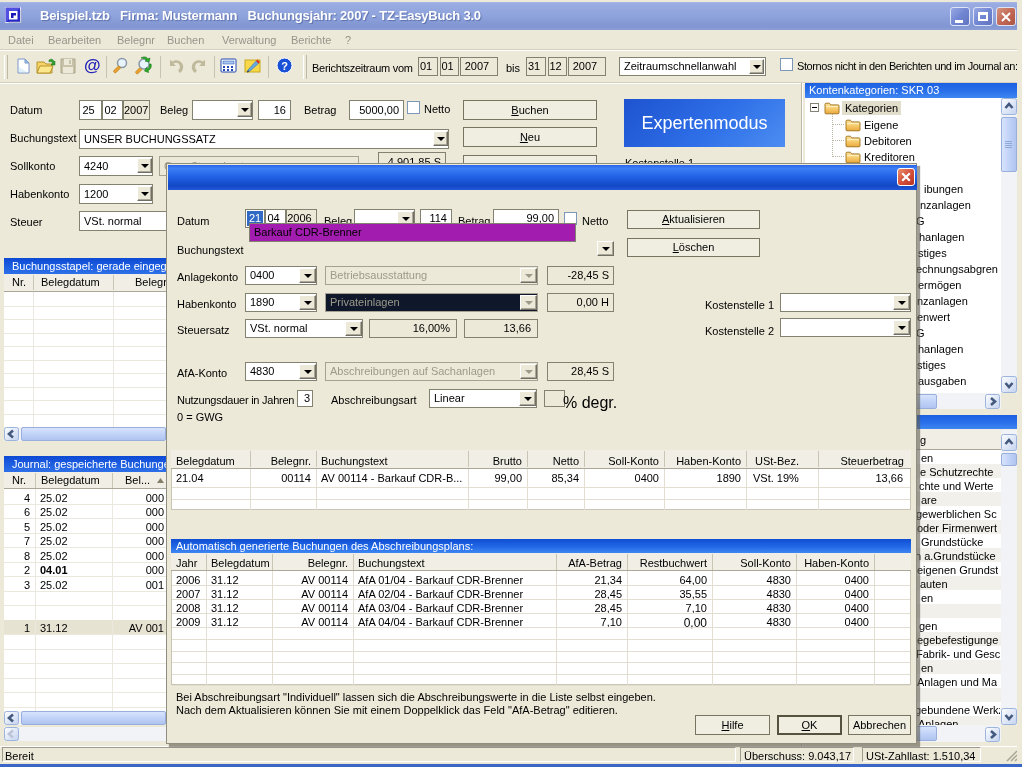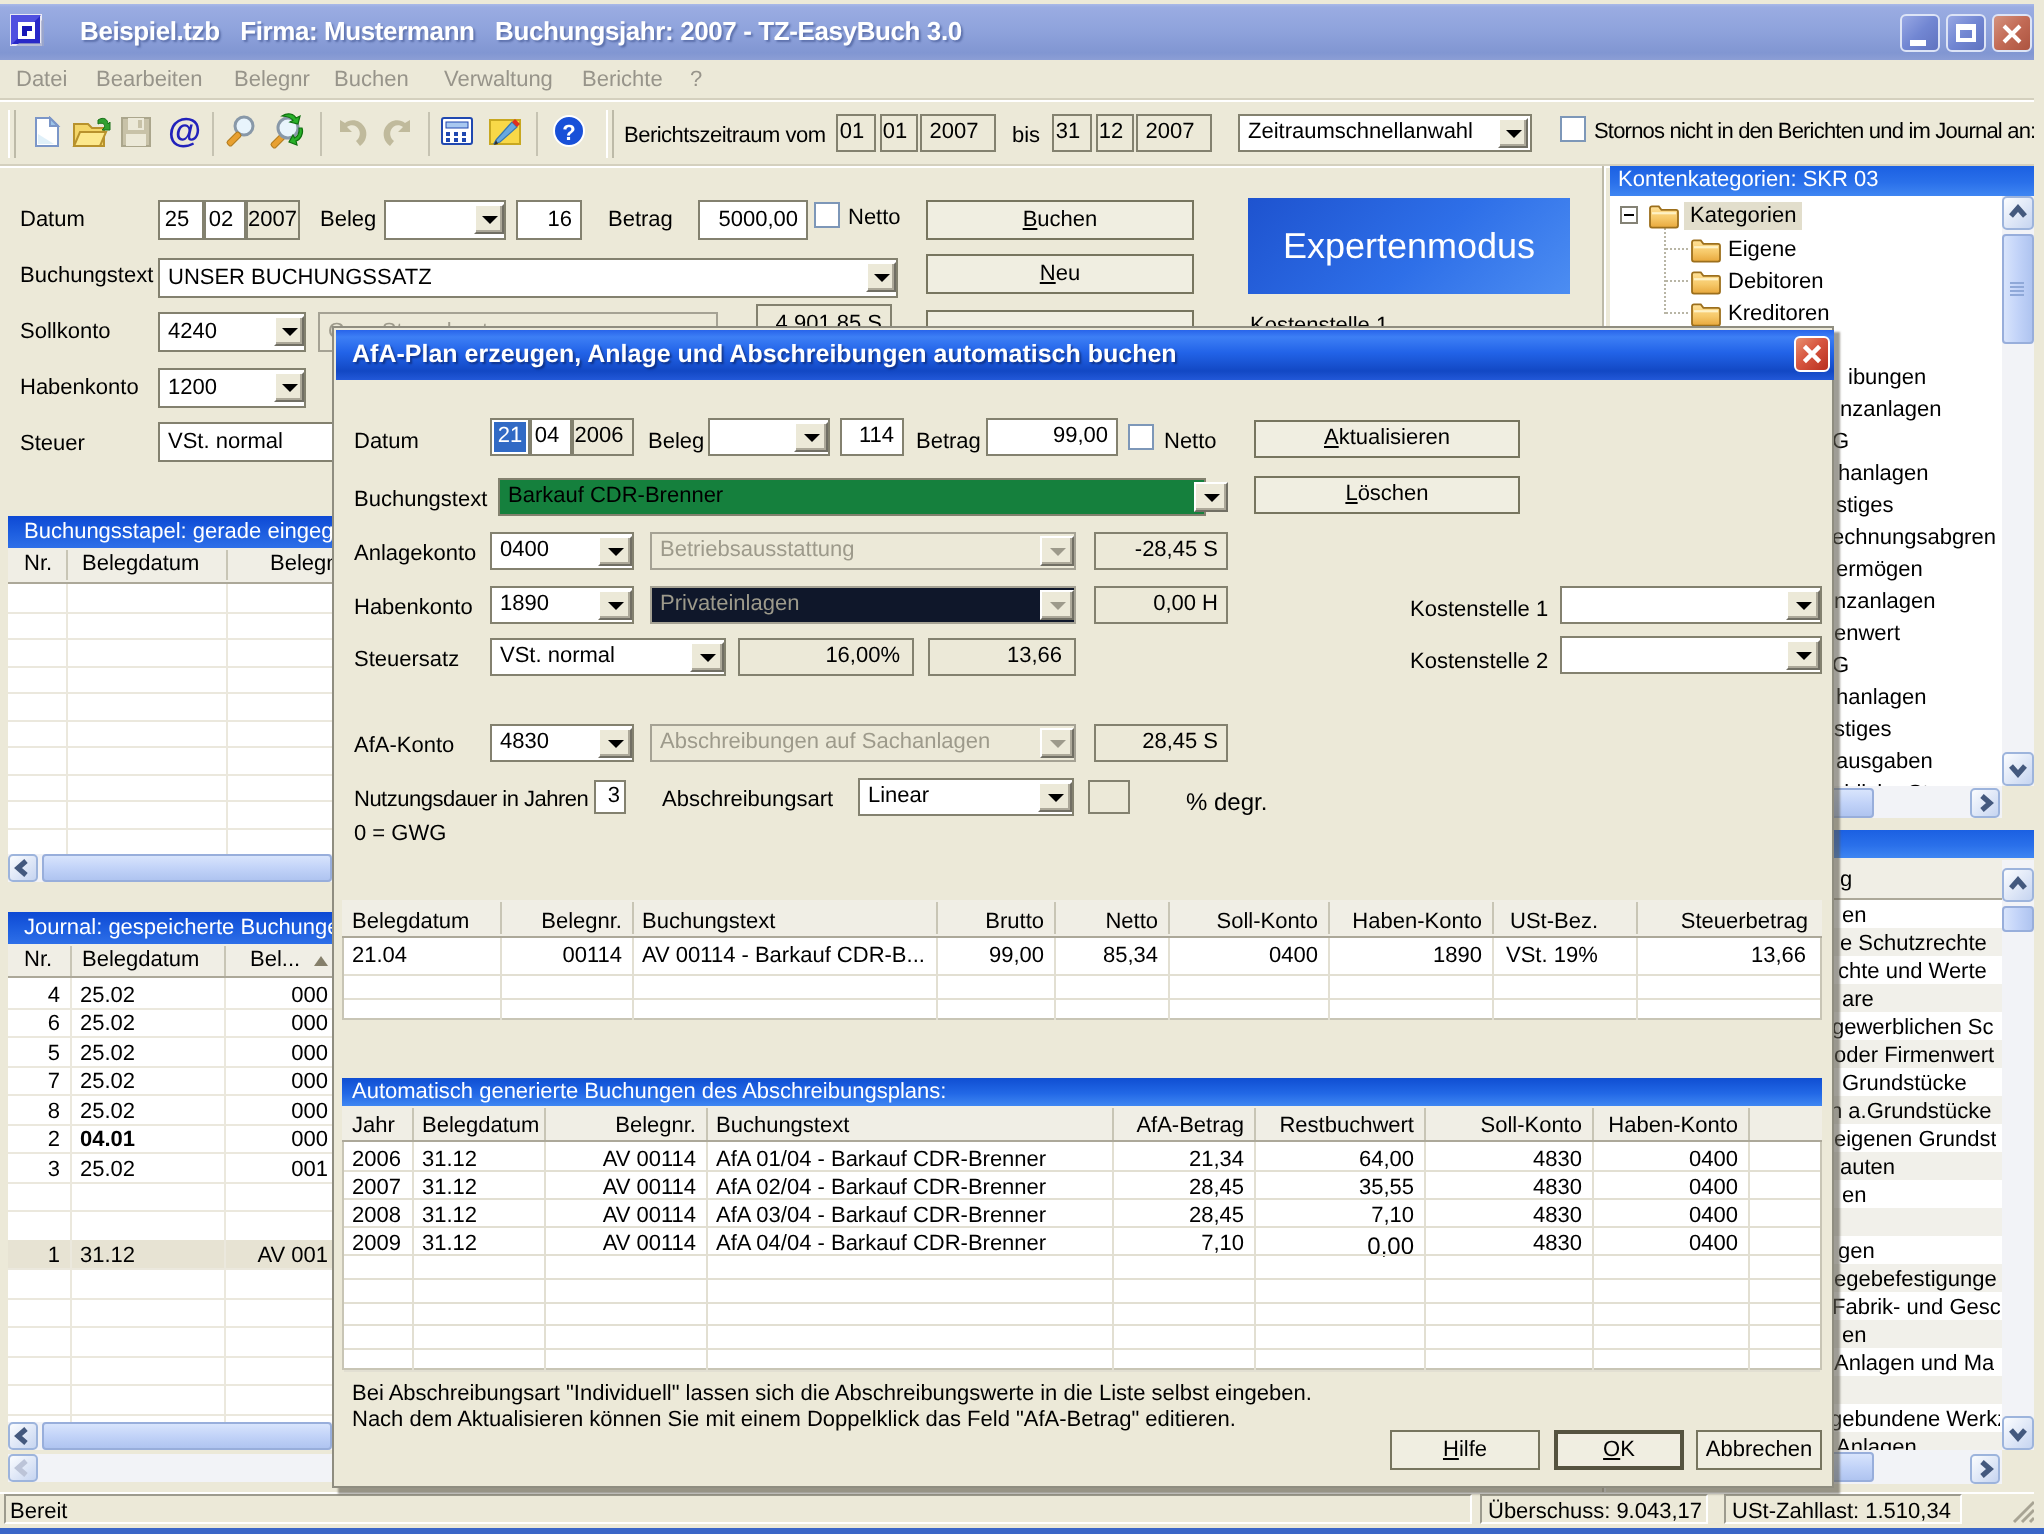--- a/index.html
+++ b/index.html
@@ -387,21 +387,20 @@
     <g stroke="#A8A494" stroke-width="1.5">
       <line x1="13" y1="3" x2="3" y2="13"></line>
       <line x1="13" y1="7" x2="7" y2="13"></line>
       <line x1="13" y1="11" x2="11" y2="13"></line>
     </g>
   </svg>
 <div style="position:absolute;left:0;top:764px;width:1022px;height:3px;background:#3A66C8;"></div>
 <div style="position:absolute;left:1017px;top:2px;width:5px;height:762px;background:#ECE9D8;"></div>
 <div style="position:absolute;left:166px;top:163px;width:751px;height:581px;background:#ECE9D8;border:1px solid #8F8D80;box-sizing:border-box;box-shadow:3px 3px 1px rgba(95,92,80,0.6);z-index:10;">
     <div style="position:absolute;left:1px;top:1px;width:749px;height:25px;background:linear-gradient(180deg,#2864EA 0%,#3D7FF5 14%,#2263E8 45%,#1248C4 82%,#2258D8 100%);"></div>
-    <div style="position:absolute;left:9px;top:6px;font-size:12.5px;font-weight:bold;color:#fff;text-shadow:1px 1px 1px rgba(10,30,90,.6);">AfA-Plan erzeugen, Anlage und Abschreibungen automatisch buchen</div>
     <div style="position:absolute;left:730px;top:4px;width:18px;height:18px;border-radius:3px;border:1px solid #fff;background:linear-gradient(135deg,#E8906E 0%,#D75640 45%,#B83020 100%);box-sizing:border-box;">
       <svg style="position:absolute;left:2px;top:2px" width="12" height="12" viewBox="0 0 12 12">
         <path d="M2.2 2.2 L9.8 9.8 M9.8 2.2 L2.2 9.8" stroke="#fff" stroke-width="2.2"></path>
       </svg>
     </div>
     <div style="position:absolute;left:10px;top:51px;font-size:11px;color:#000;white-space:nowrap;">Datum</div>
     <div style="position:absolute;left:78px;top:45px;width:20px;height:19px;background:#fff;border:1px solid #83816F;box-sizing:border-box;">
       <div style="position:absolute;left:1px;top:1px;width:16px;height:15px;background:#316AC5;color:#fff;font-size:11px;text-align:center;line-height:15px;">21</div>
     </div>
     <div style="position:absolute;left:98px;top:45px;width:21px;height:19px;background:#fff;border:1px solid #83816F;box-sizing:border-box;font-size:11px;color:#000;line-height:17px;text-align:center;padding-right:4px;white-space:nowrap;overflow:hidden;">04</div>
@@ -411,21 +410,21 @@
     <div style="position:absolute;left:230px;top:47px;width:17px;height:15px;background:#ECE9D8;border:1px solid;border-color:#FFFFFF #716F64 #716F64 #FFFFFF;box-shadow:inset -1px -1px 0 #ACA899;box-sizing:border-box;">
       <div style="position:absolute;left:4px;top:5px;width:0;height:0;border-left:4px solid transparent;border-right:4px solid transparent;border-top:4px solid #000;"></div>
     </div>
     <div style="position:absolute;left:253px;top:45px;width:32px;height:19px;background:#fff;border:1px solid #83816F;box-sizing:border-box;font-size:11px;color:#000;line-height:17px;text-align:right;padding-right:4px;white-space:nowrap;overflow:hidden;">114</div>
     <div style="position:absolute;left:291px;top:51px;font-size:11px;color:#000;white-space:nowrap;">Betrag</div>
     <div style="position:absolute;left:326px;top:45px;width:66px;height:19px;background:#fff;border:1px solid #83816F;box-sizing:border-box;font-size:11px;color:#000;line-height:17px;text-align:right;padding-right:4px;white-space:nowrap;overflow:hidden;">99,00</div>
     <div style="position:absolute;left:397px;top:48px;width:13px;height:13px;background:#fff;border:1px solid #7D97B8;box-sizing:border-box;"></div>
     <div style="position:absolute;left:415px;top:51px;font-size:11px;color:#000;white-space:nowrap;">Netto</div>
     <div style="position:absolute;left:460px;top:46px;width:133px;height:19px;background:#F0EEE1;border:1px solid #77755F;box-sizing:border-box;font-size:11px;text-align:center;line-height:17px;"><u>A</u>ktualisieren</div>
     <div style="position:absolute;left:10px;top:80px;font-size:11px;color:#000;white-space:nowrap;">Buchungstext</div>
-    <div style="position:absolute;left:82px;top:75px;width:354px;height:19px;background:#15803d;border:1px solid #83816F;box-sizing:border-box;font-size:11px;color:#000;line-height:17px;text-align:left;padding-left:4px;white-space:nowrap;overflow:hidden;">Barkauf CDR-Brenner</div>
+    <div style="position:absolute;left:82px;top:59px;width:327px;height:19px;background:#a21caf;border:1px solid #83816F;box-sizing:border-box;font-size:11px;color:#000;line-height:17px;text-align:left;padding-left:4px;white-space:nowrap;overflow:hidden;">Barkauf CDR-Brenner</div>
     <div style="position:absolute;left:430px;top:77px;width:17px;height:15px;background:#ECE9D8;border:1px solid;border-color:#FFFFFF #716F64 #716F64 #FFFFFF;box-shadow:inset -1px -1px 0 #ACA899;box-sizing:border-box;">
       <div style="position:absolute;left:4px;top:5px;width:0;height:0;border-left:4px solid transparent;border-right:4px solid transparent;border-top:4px solid #000;"></div>
     </div>
     <div style="position:absolute;left:460px;top:74px;width:133px;height:19px;background:#F0EEE1;border:1px solid #77755F;box-sizing:border-box;font-size:11px;text-align:center;line-height:17px;"><u>L</u>öschen</div>
     <div style="position:absolute;left:10px;top:107px;font-size:11px;color:#000;white-space:nowrap;">Anlagekonto</div>
     <div style="position:absolute;left:78px;top:102px;width:72px;height:19px;background:#fff;border:1px solid #83816F;box-sizing:border-box;font-size:11px;color:#000;line-height:17px;text-align:left;padding-left:4px;white-space:nowrap;overflow:hidden;">0400</div>
     <div style="position:absolute;left:132px;top:104px;width:17px;height:15px;background:#ECE9D8;border:1px solid;border-color:#FFFFFF #716F64 #716F64 #FFFFFF;box-shadow:inset -1px -1px 0 #ACA899;box-sizing:border-box;">
       <div style="position:absolute;left:4px;top:5px;width:0;height:0;border-left:4px solid transparent;border-right:4px solid transparent;border-top:4px solid #000;"></div>
     </div>
     <div style="position:absolute;left:158px;top:102px;width:213px;height:19px;background:#ECE9D8;border:1px solid #A5A294;box-sizing:border-box;font-size:11px;color:#9D9A8B;line-height:17px;text-align:left;padding-left:4px;white-space:nowrap;overflow:hidden;">Betriebsausstattung</div>
@@ -471,21 +470,21 @@
     </div>
     <div style="position:absolute;left:380px;top:198px;width:67px;height:19px;background:#ECE9D8;border:1px solid #83816F;box-sizing:border-box;font-size:11px;color:#000;line-height:17px;text-align:right;padding-right:4px;white-space:nowrap;overflow:hidden;">28,45 S</div>
     <div style="position:absolute;left:10px;top:230px;font-size:11px;letter-spacing:-0.25px;white-space:nowrap;">Nutzungsdauer in Jahren</div>
     <div style="position:absolute;left:130px;top:226px;width:16px;height:17px;background:#fff;border:1px solid #83816F;box-sizing:border-box;font-size:11px;color:#000;line-height:15px;text-align:right;padding-right:2px;white-space:nowrap;overflow:hidden;">3</div>
     <div style="position:absolute;left:164px;top:230px;font-size:11px;color:#000;white-space:nowrap;">Abschreibungsart</div>
     <div style="position:absolute;left:262px;top:225px;width:108px;height:19px;background:#fff;border:1px solid #83816F;box-sizing:border-box;font-size:11px;color:#000;line-height:17px;text-align:left;padding-left:4px;white-space:nowrap;overflow:hidden;">Linear</div>
     <div style="position:absolute;left:352px;top:227px;width:17px;height:15px;background:#ECE9D8;border:1px solid;border-color:#FFFFFF #716F64 #716F64 #FFFFFF;box-shadow:inset -1px -1px 0 #ACA899;box-sizing:border-box;">
       <div style="position:absolute;left:4px;top:5px;width:0;height:0;border-left:4px solid transparent;border-right:4px solid transparent;border-top:4px solid #000;"></div>
     </div>
     <div style="position:absolute;left:377px;top:226px;width:21px;height:17px;background:#ECE9D8;border:1px solid #83816F;box-sizing:border-box;font-size:11px;color:#000;line-height:15px;text-align:left;padding-left:4px;white-space:nowrap;overflow:hidden;"></div>
-    <div style="position:absolute;left:426px;top:230px;font-size:12px;color:#000;white-space:nowrap;">% degr.</div>
+    <div style="position:absolute;left:396px;top:230px;font-size:16px;color:#000;white-space:nowrap;">% degr.</div>
     <div style="position:absolute;left:10px;top:247px;font-size:11px;color:#000;white-space:nowrap;">0 = GWG</div>
     <div style="position:absolute;left:4px;top:286px;width:740px;height:60px;background:#fff;border:1px solid #C8C5B5;border-top:none;box-sizing:border-box;"></div>
     <div style="position:absolute;left:4px;top:286px;width:740px;height:19px;background:#F0EEE5;border-bottom:1px solid #ACA899;box-sizing:border-box;"></div>
     <div style="position:absolute;left:83px;top:287px;width:1px;height:16px;background:#C8C5B5;"></div>
     <div style="position:absolute;left:149px;top:287px;width:1px;height:16px;background:#C8C5B5;"></div>
     <div style="position:absolute;left:301px;top:287px;width:1px;height:16px;background:#C8C5B5;"></div>
     <div style="position:absolute;left:360px;top:287px;width:1px;height:16px;background:#C8C5B5;"></div>
     <div style="position:absolute;left:417px;top:287px;width:1px;height:16px;background:#C8C5B5;"></div>
     <div style="position:absolute;left:497px;top:287px;width:1px;height:16px;background:#C8C5B5;"></div>
     <div style="position:absolute;left:579px;top:287px;width:1px;height:16px;background:#C8C5B5;"></div>

